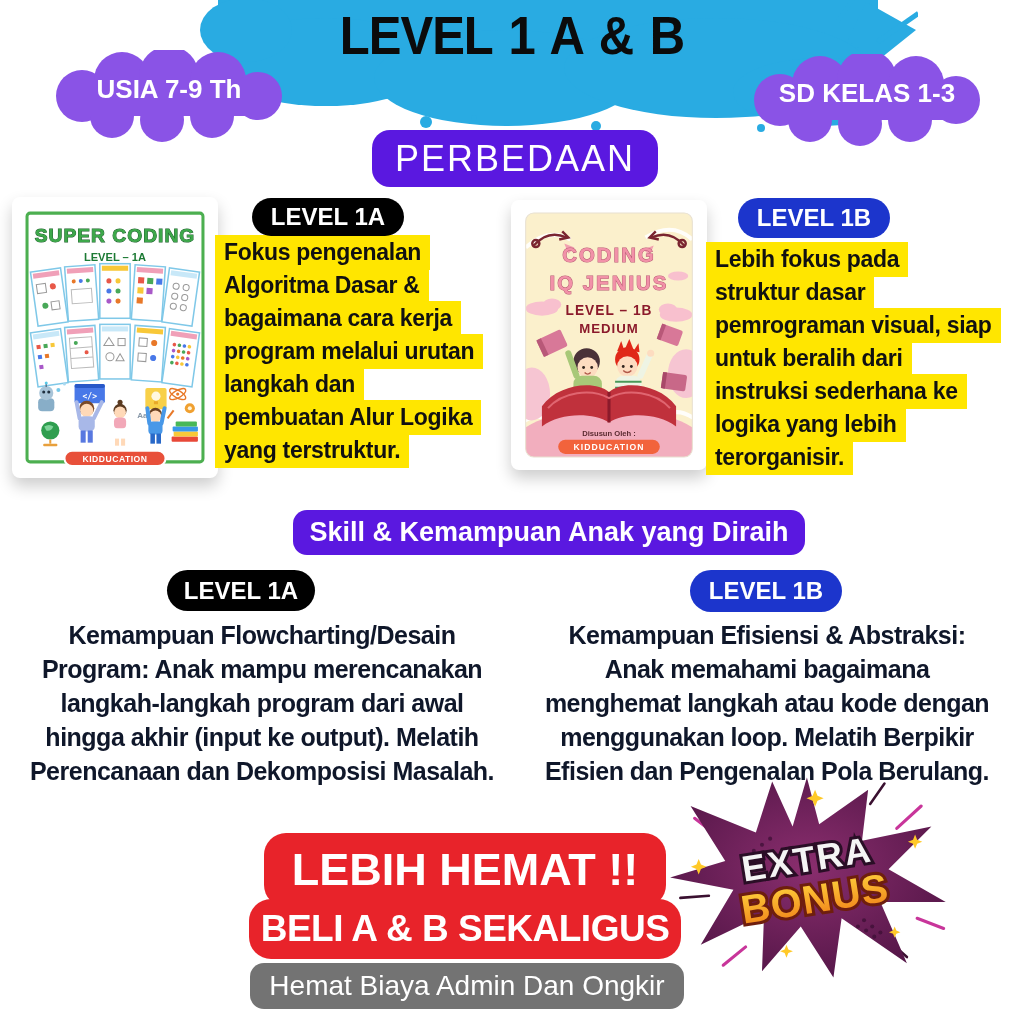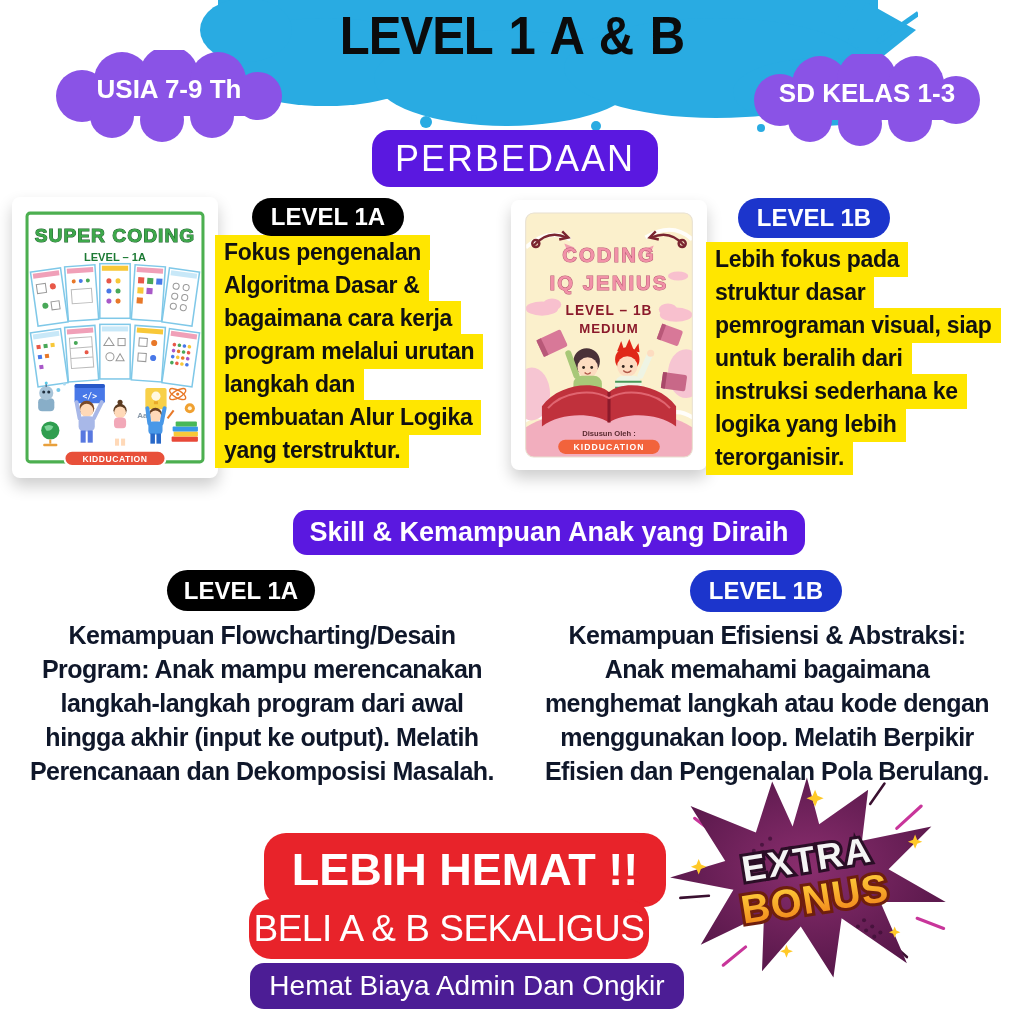--- a/index.html
+++ b/index.html
@@ -52,24 +52,24 @@
         letter-spacing:-0.5px;}
   .para-1a{left:12px;top:618px;width:500px;}
   .para-1b{left:514px;top:618px;width:506px;}
 
   
   .burst{left:664px;top:775px;width:296px;height:210px;z-index:1;}
   .promo{left:249px;top:833px;width:432px;z-index:2;}
   .promo-top{margin:0 auto;width:402px;height:74px;background:#e8232a;border-radius:22px;
              color:#fff;font-size:45px;font-weight:bold;display:flex;align-items:center;
              justify-content:center;}
-  .promo-bottom{margin-top:-8px;width:400px;height:60px;background:#e8232a;border-radius:22px;
-             color:#fff;font-size:37px;font-weight:normal;letter-spacing:-0.5px;display:flex;
+  .promo-bottom{margin-top:-8px;width:432px;height:60px;background:#e8232a;border-radius:22px;
+             color:#fff;font-size:37px;font-weight:bold;letter-spacing:-0.5px;display:flex;
              align-items:center;justify-content:center;}
-  .footer-bar{left:250px;top:963px;width:434px;height:46px;background:#4c1d95;border-radius:14px;
+  .footer-bar{left:250px;top:963px;width:434px;height:46px;background:#737373;border-radius:14px;
              color:#fff;font-size:28px;font-weight:normal;display:flex;align-items:center;
              justify-content:center;z-index:2;}
 </style>
 </head>
 <body>
 
 <div class="canvas">
 
   <svg class="abs splash" viewBox="0 0 742 136">
     <g fill="#29abe2">

